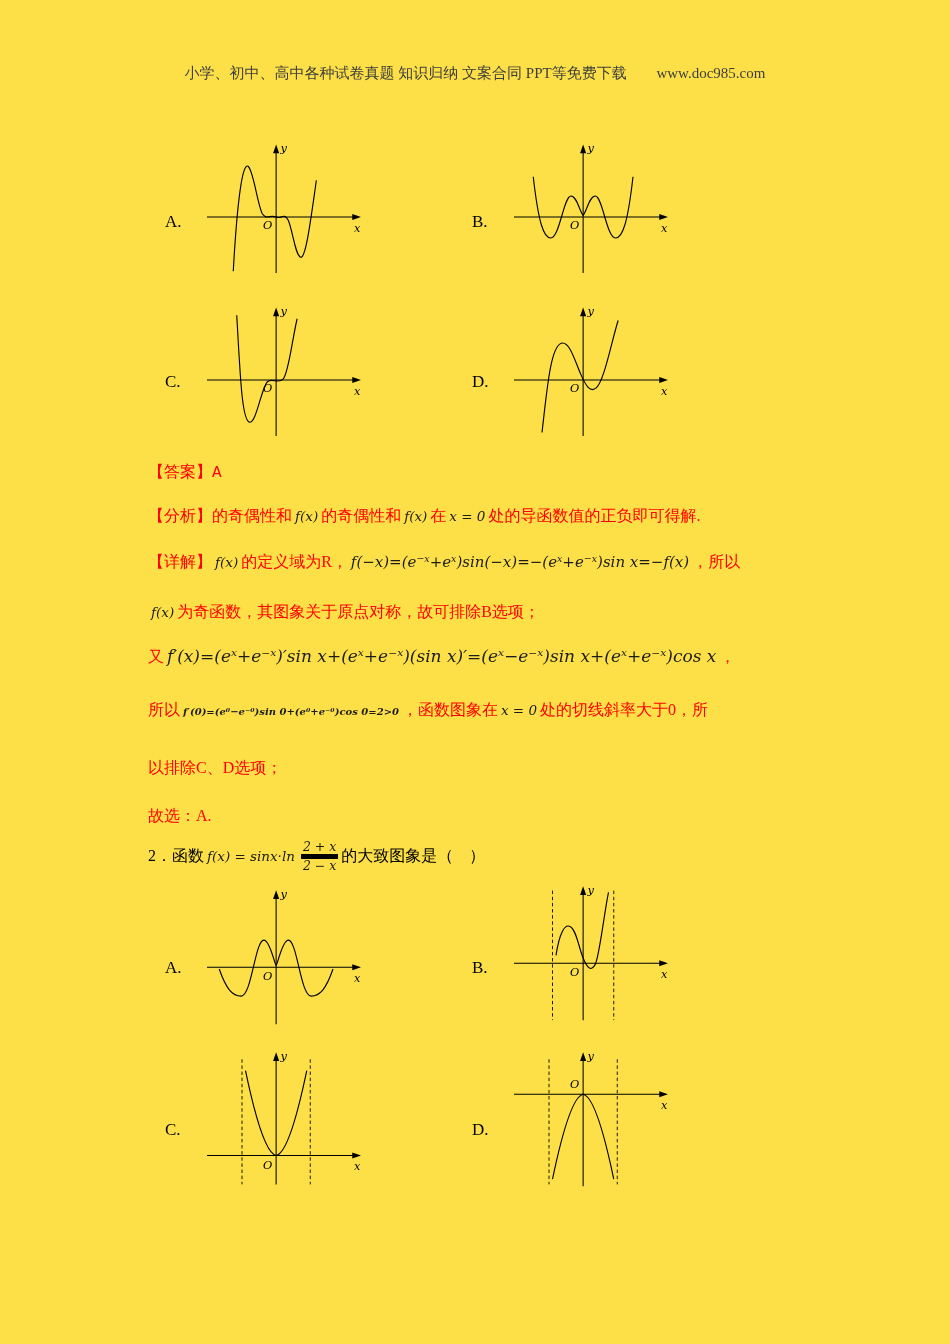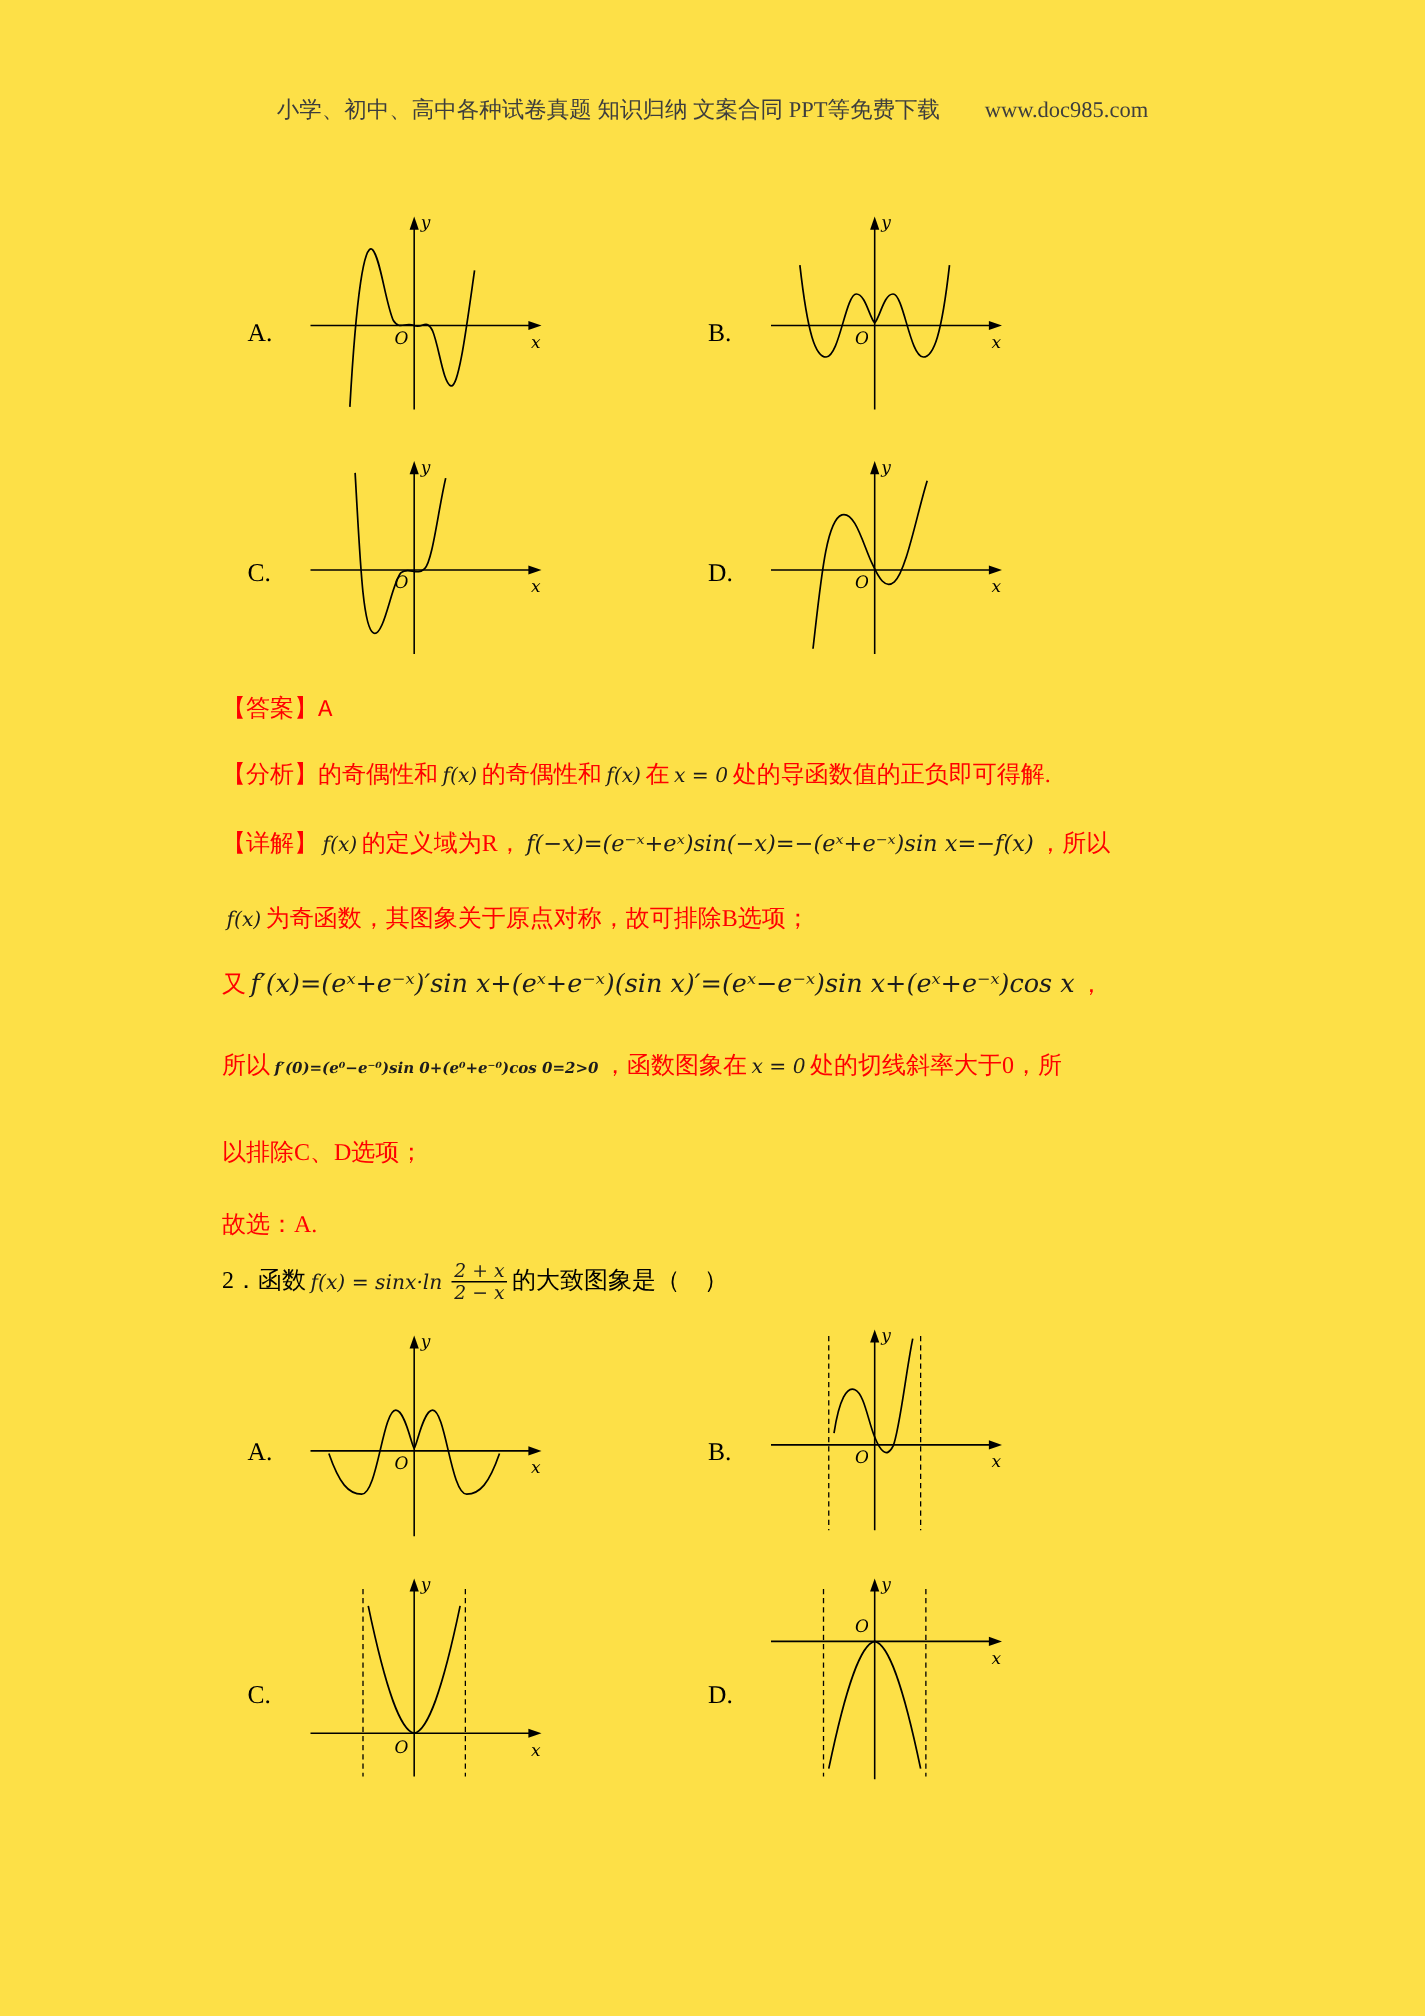--- a/index.html
+++ b/index.html
@@ -24,21 +24,21 @@
   .formula {
     font-family:"DejaVu Serif", serif; font-style:italic;
     color:#1c1c1c; font-size:13.5px; padding:0 3px; white-space:nowrap;
   }
   .q2-line { position:absolute; left:148px; color:#000; font-size:16px; white-space:nowrap; }
   .frac {
     display:inline-block; vertical-align:middle; text-align:center;
     font-family:"DejaVu Serif", serif; font-style:italic; font-size:12.5px;
     color:#1c1c1c; line-height:1.15; margin:0 3px;
   }
-  .frac .den { border-top:1px solid #000000; padding:0 2px; }
+  .frac .den { border-top:5px solid #000000; padding:0 2px; }
   .frac .num { padding:0 2px; }
 </style>
 </head>
 <body>
 
 <div class="page">
 
   <div class="header">
     <span>小学、初中、高中各种试卷真题 知识归纳 文案合同 PPT等免费下载</span>
     <span class="url">www.doc985.com</span>

